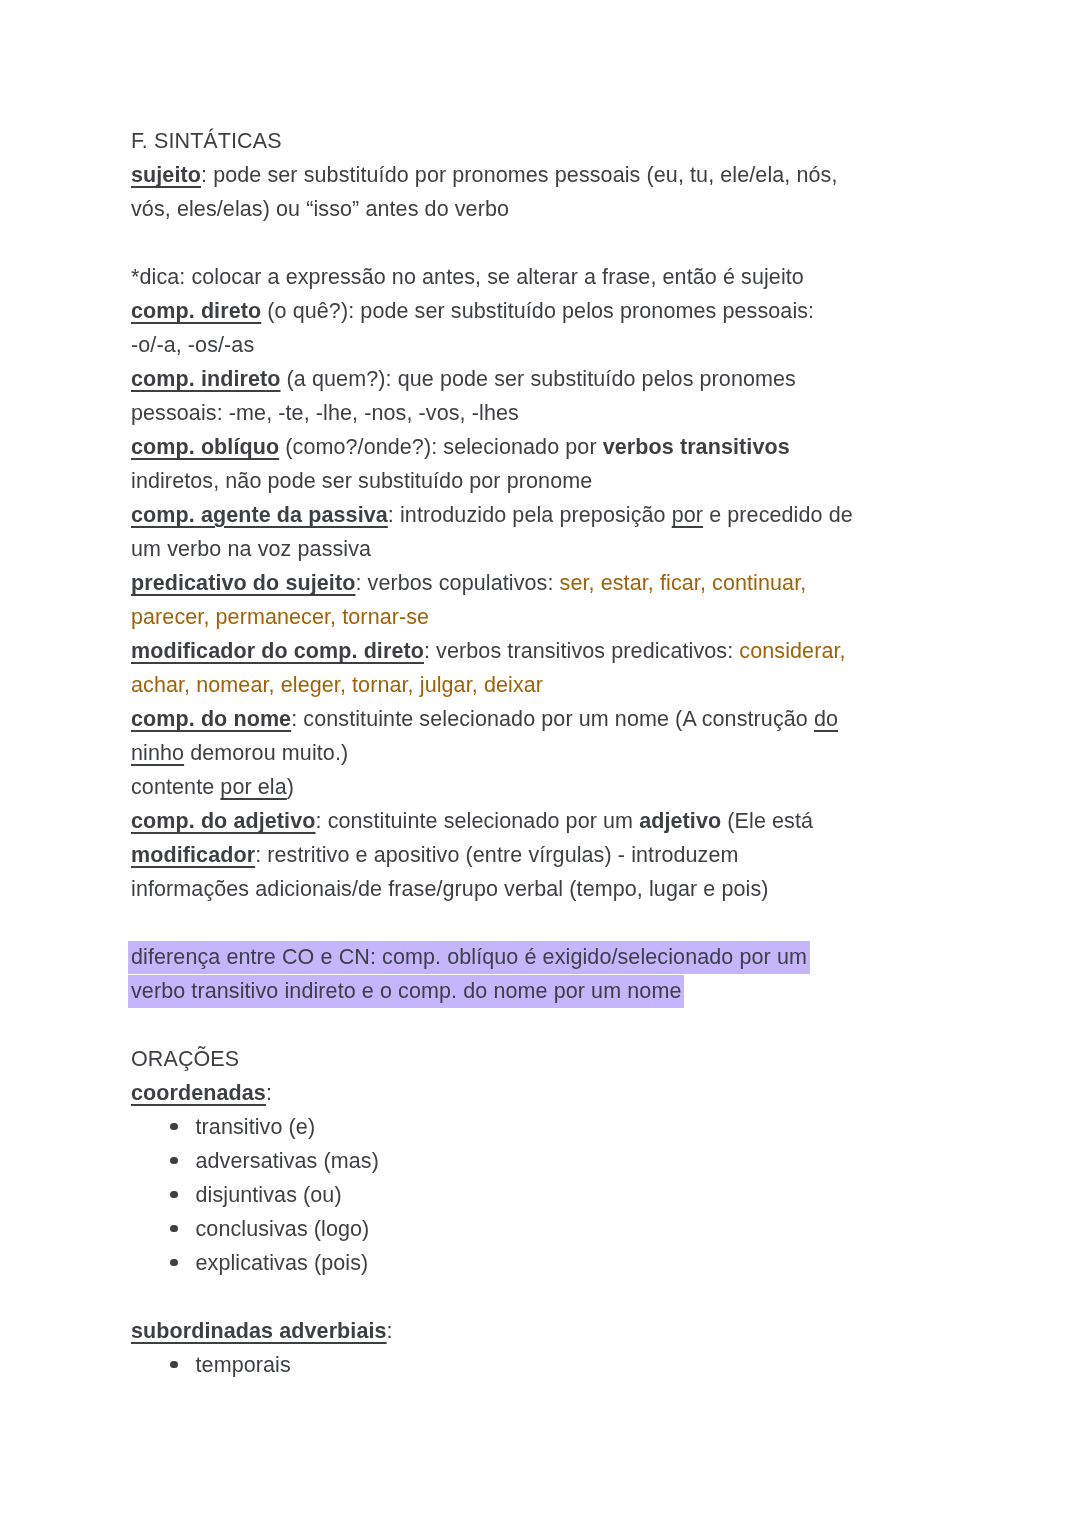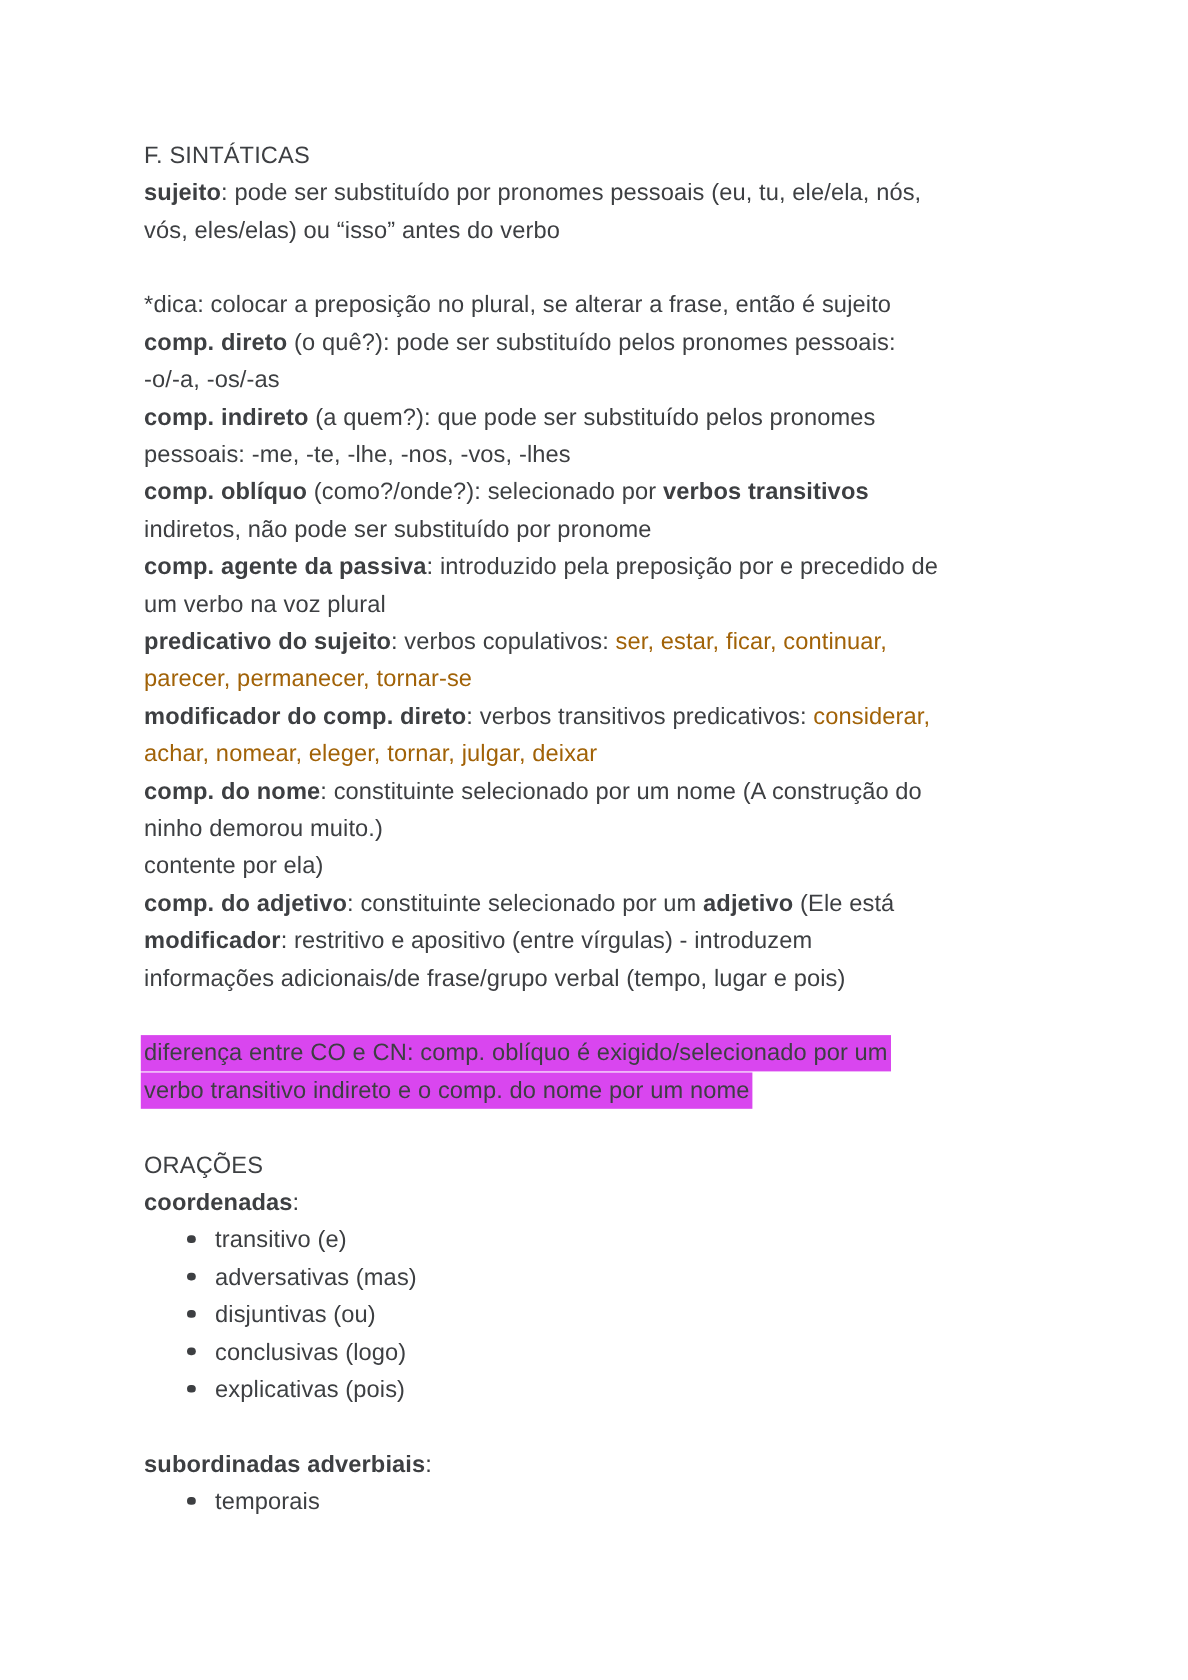--- a/index.html
+++ b/index.html
@@ -21,27 +21,28 @@
     color:#3d3f42;
     letter-spacing:0.1px;
   }
   .line{
     height:34px;
     white-space:pre;
   }
   .run{white-space:pre;}
   .b{font-weight:700;}
   .u{
+    text-decoration:underline;
     text-decoration-thickness:1.8px;
     text-underline-offset:3.5px;
   }
   .b.u{text-decoration-thickness:2.2px;}
   .pink{color:#a16207;}
   .hl{
-    background:#d946ef;
+    background:#c4b5fd;
     padding:4px 3px 5px 3px;
     margin-left:-3px;
   }
   .bullet-line .dot{
     display:inline-block;
     width:7.5px;
     height:7.5px;
     border-radius:50%;
     background:#3d3f42;
     margin-left:39px;
@@ -53,29 +54,29 @@
 </style>
 </head>
 <body>
 
 <div class="page">
   <div class="doc" id="doc">
       <div class="line"><span class="run">F. SINTÁTICAS</span></div>
       <div class="line"><span class="run b u">sujeito</span><span class="run">: pode ser substituído por pronomes pessoais (eu, tu, ele/ela, nós,</span></div>
       <div class="line"><span class="run">vós, eles/elas) ou “isso” antes do verbo</span></div>
       <div class="line"></div>
-      <div class="line"><span class="run">*dica: colocar a preposição no plural, se alterar a frase, então é sujeito</span></div>
+      <div class="line"><span class="run">*dica: colocar a expressão no antes, se alterar a frase, então é sujeito</span></div>
       <div class="line"><span class="run b u">comp. direto</span><span class="run"> (o quê?): pode ser substituído pelos pronomes pessoais:</span></div>
       <div class="line"><span class="run">-o/-a, -os/-as</span></div>
       <div class="line"><span class="run b u">comp. indireto</span><span class="run"> (a quem?): que pode ser substituído pelos pronomes</span></div>
       <div class="line"><span class="run">pessoais: -me, -te, -lhe, -nos, -vos, -lhes</span></div>
       <div class="line"><span class="run b u">comp. oblíquo</span><span class="run"> (como?/onde?): selecionado por </span><span class="run b">verbos transitivos</span></div>
       <div class="line"><span class="run">indiretos, não pode ser substituído por pronome</span></div>
       <div class="line"><span class="run b u">comp. agente da passiva</span><span class="run">: introduzido pela preposição </span><span class="run u">por</span><span class="run"> e precedido de</span></div>
-      <div class="line"><span class="run">um verbo na voz plural</span></div>
+      <div class="line"><span class="run">um verbo na voz passiva</span></div>
       <div class="line"><span class="run b u">predicativo do sujeito</span><span class="run">: verbos copulativos: </span><span class="run pink">ser, estar, ficar, continuar,</span></div>
       <div class="line"><span class="run pink">parecer, permanecer, tornar-se</span></div>
       <div class="line"><span class="run b u">modificador do comp. direto</span><span class="run">: verbos transitivos predicativos: </span><span class="run pink">considerar,</span></div>
       <div class="line"><span class="run pink">achar, nomear, eleger, tornar, julgar, deixar</span></div>
       <div class="line"><span class="run b u">comp. do nome</span><span class="run">: constituinte selecionado por um nome (A construção </span><span class="run u">do</span></div>
       <div class="line"><span class="run u">ninho</span><span class="run"> demorou muito.)</span></div>
       <div class="line"><span class="run">contente </span><span class="run u">por ela</span><span class="run">)</span></div>
       <div class="line"><span class="run b u">comp. do adjetivo</span><span class="run">: constituinte selecionado por um </span><span class="run b">adjetivo</span><span class="run"> (Ele está</span></div>
       <div class="line"><span class="run b u">modificador</span><span class="run">: restritivo e apositivo (entre vírgulas) - introduzem</span></div>
       <div class="line"><span class="run">informações adicionais/de frase/grupo verbal (tempo, lugar e pois)</span></div>

